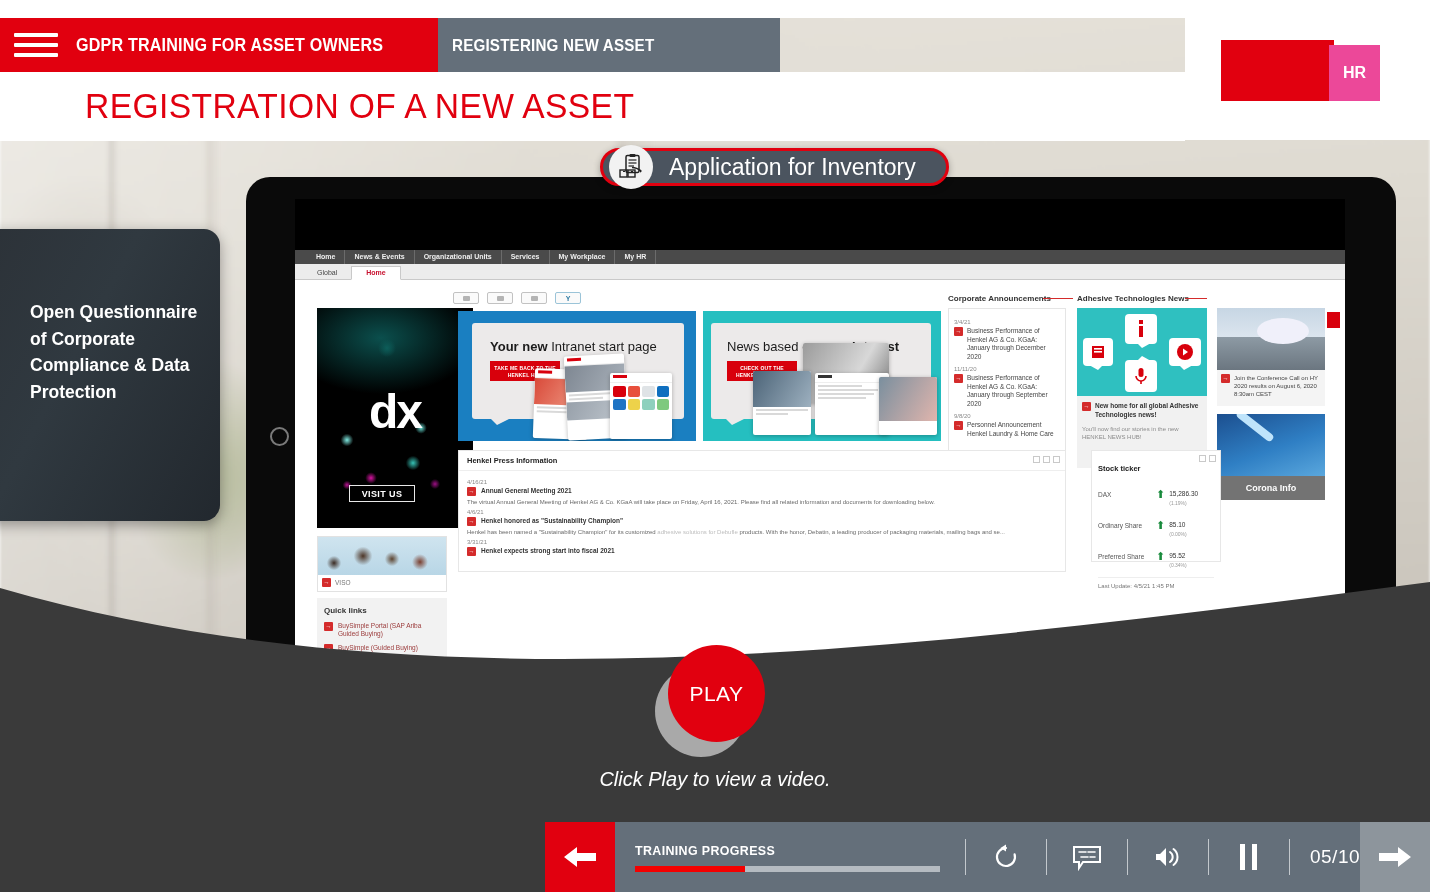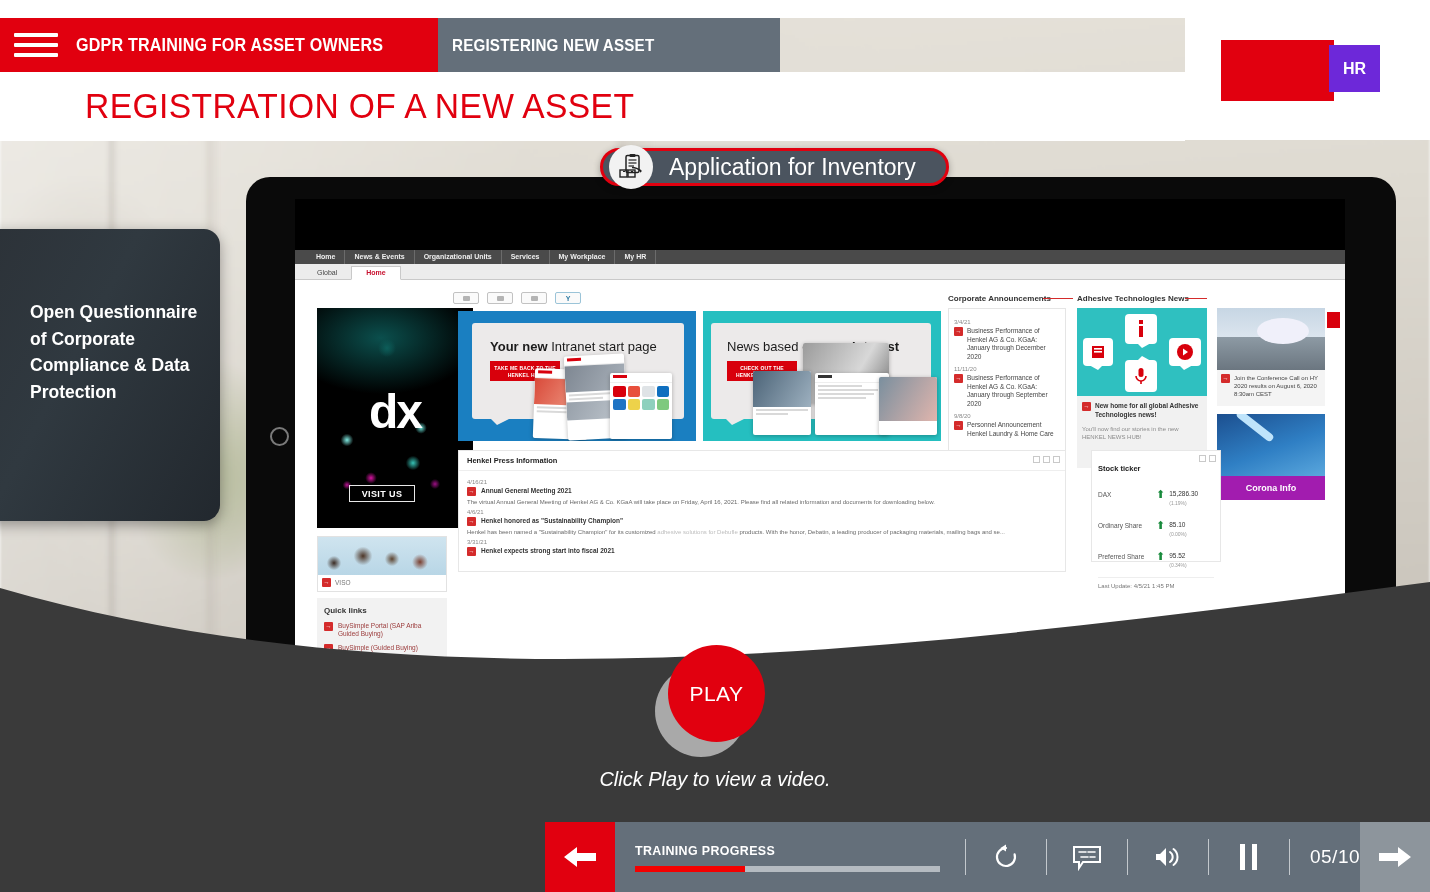--- a/index.html
+++ b/index.html
@@ -62,21 +62,21 @@
     position:absolute; left:85px; top:86px; z-index:4;
     color:#e1000f; font-size:35px; letter-spacing:.4px;
     font-family:"Liberation Sans Narrow","Liberation Sans",sans-serif;
     transform:scaleX(.96); transform-origin:left center; white-space:nowrap;
   }
 
   
   .logo { position:absolute; left:1221px; top:40px; width:159px; height:61px; }
   .logo-red { position:absolute; left:0; top:0; width:113px; height:61px; background:#e1000f; }
   .logo-hr {
-    position:absolute; left:1329px; top:45px; width:51px; height:47px; background:#6d28d9;
+    position:absolute; left:1329px; top:45px; width:51px; height:56px; background:#ec4899;
     color:#fff; font-weight:bold; font-size:16px; display:flex; align-items:center; justify-content:center;
   }
 
   
   .left-panel {
     position:absolute; left:-14px; top:229px; width:234px; height:292px;
     background:linear-gradient(118deg,#2c3238 0%, #303940 40%, #22282e 100%);
     border-radius:0 16px 16px 0;
     box-shadow:0 4px 14px rgba(0,0,0,.35);
     padding:70px 20px 0 44px; z-index:6;
@@ -229,21 +229,21 @@
 
   
   .rc1 { position:absolute; left:922px; top:28px; width:108px; height:98px; background:#f4f4f4; overflow:hidden; }
   .rc1-img { height:62px; background:linear-gradient(#c7d6e4 0%, #dbe5ee 46%, #8d9aa4 47%, #6b7680 100%); position:relative; }
   .rc1-img::after { content:""; position:absolute; left:40px; top:10px; width:52px; height:26px; background:#f0f0fa; border-radius:50%; }
   .rc1-txt { display:flex; gap:4px; padding:4px; }
   .rc1-txt span { font-size:6px; color:#444; line-height:8px; }
   .rc2 { position:absolute; left:922px; top:134px; width:108px; height:86px; overflow:hidden; }
   .rc2-img { height:62px; background:linear-gradient(160deg,#1c4f8f,#2f7fc4 55%,#5aa7dd); position:relative; }
   .rc2-img::after { content:""; position:absolute; left:16px; top:8px; width:44px; height:8px; background:#bfe4fb; transform:rotate(38deg); border-radius:4px; }
-  .rc2-cap { height:24px; background:#a21caf; color:#fff; font-size:9px; font-weight:bold; display:flex; align-items:center; justify-content:center; }
+  .rc2-cap { height:24px; background:#737373; color:#fff; font-size:9px; font-weight:bold; display:flex; align-items:center; justify-content:center; }
   .red-tab { position:absolute; left:1032px; top:32px; width:13px; height:16px; background:#d8000c; }
 
   
   .press { position:absolute; left:163px; top:170px; width:608px; height:122px; background:#fff; border:1px solid #e7e7e7; }
   .press-h { height:20px; border-bottom:1px solid #eee; display:flex; align-items:center; padding:0 8px; }
   .press-h b { font-size:7.5px; color:#222; }
   .press-tools { position:absolute; right:5px; top:5px; display:flex; gap:3px; }
   .press-tools i { width:7px; height:7px; border:1px solid #c9c9c9; display:block; }
   .press-body { padding:5px 8px; }
   .p-date { font-size:6px; color:#888; margin-top:3px; }

